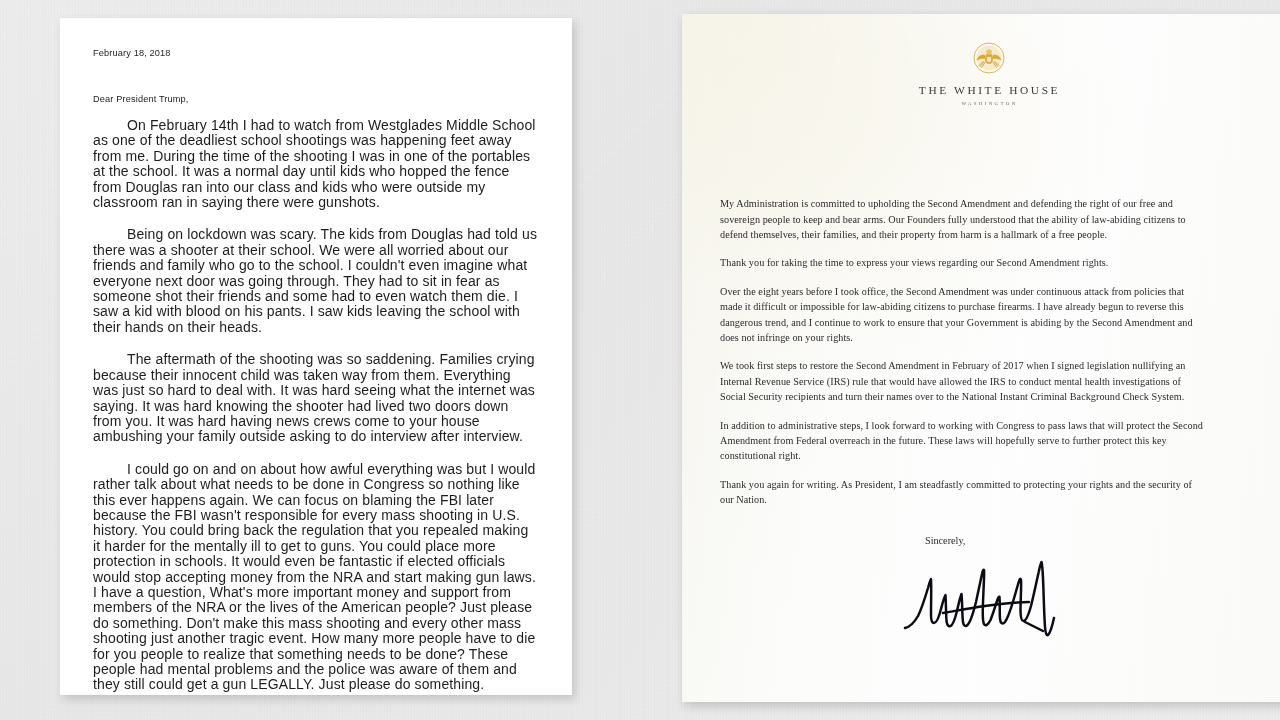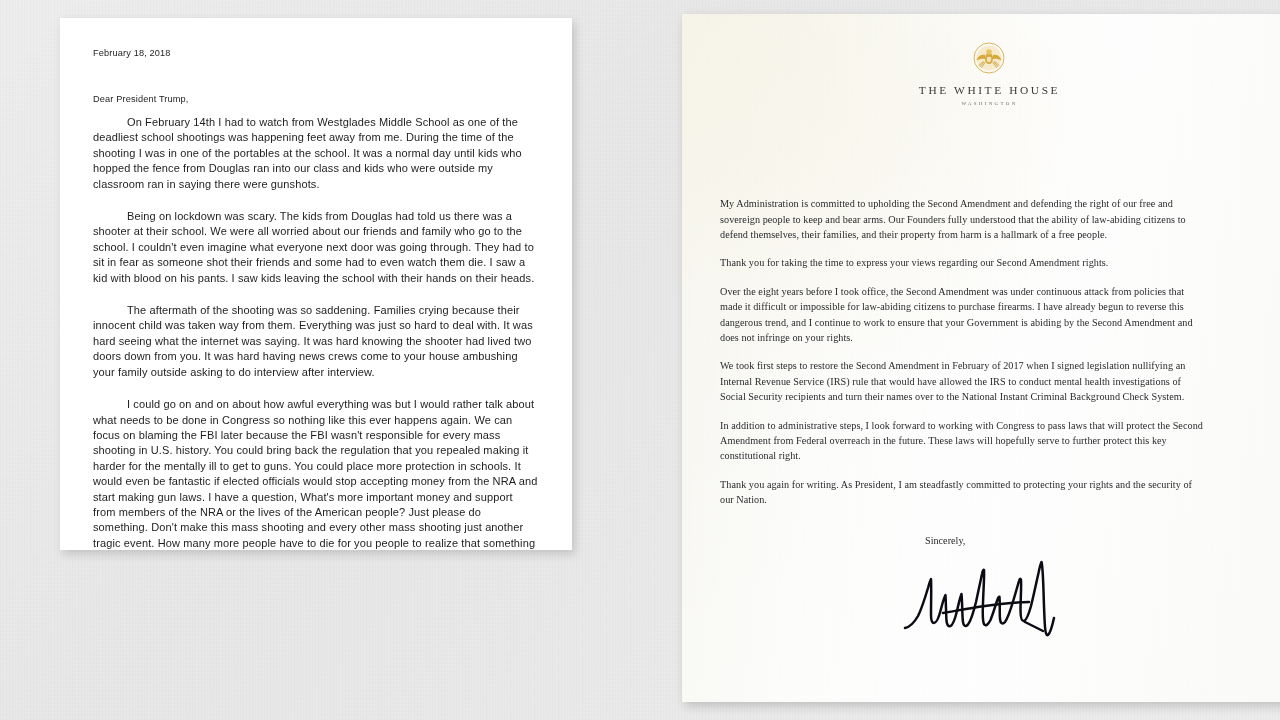--- a/index.html
+++ b/index.html
@@ -25,21 +25,21 @@
       repeating-linear-gradient(90deg, rgba(0,0,0,0.010) 0px, rgba(0,0,0,0.010) 1px, rgba(255,255,255,0.010) 1px, rgba(255,255,255,0.010) 3px),
       linear-gradient(135deg, #eeeeee 0%, #e8e8e8 40%, #ededed 100%);
   }
 
   
   .letter-left {
     position: absolute;
     left: 60px;
     top: 18px;
     width: 512px;
-    height: 532px;
+    height: 677px;
     background: #ffffff;
     box-shadow: 3px 4px 9px rgba(0,0,0,0.16);
     overflow: hidden;
   }
   .left-inner {
     position: absolute;
     left: 33px;
     top: 30px;
     width: 445px;
   }
@@ -48,21 +48,21 @@
     color: #1d1d1d;
     letter-spacing: 0.15px;
     margin-bottom: 36px;
   }
   .l-salutation {
     font-size: 9.2px;
     color: #1d1d1d;
     letter-spacing: 0.15px;
   }
   .l-para {
-    font-size: 11px;
+    font-size: 14px;
     color: #1d1d1d;
     line-height: 15.4px;
     letter-spacing: 0.12px;
     text-indent: 34px;
     margin-bottom: 17px;
     text-align: left;
   }
   .l-signoff {
     margin-top: 52px;
     text-align: right;

